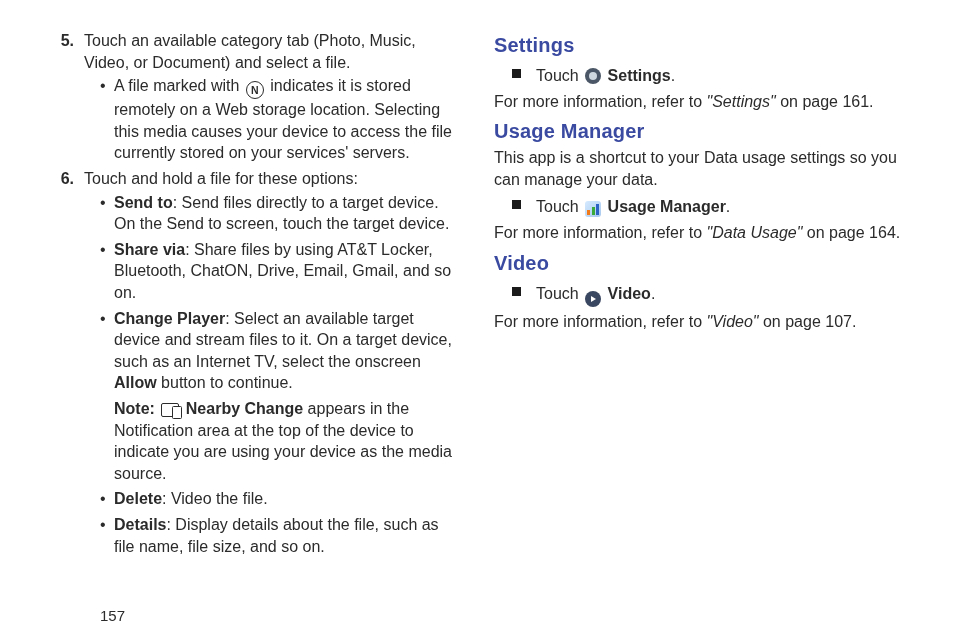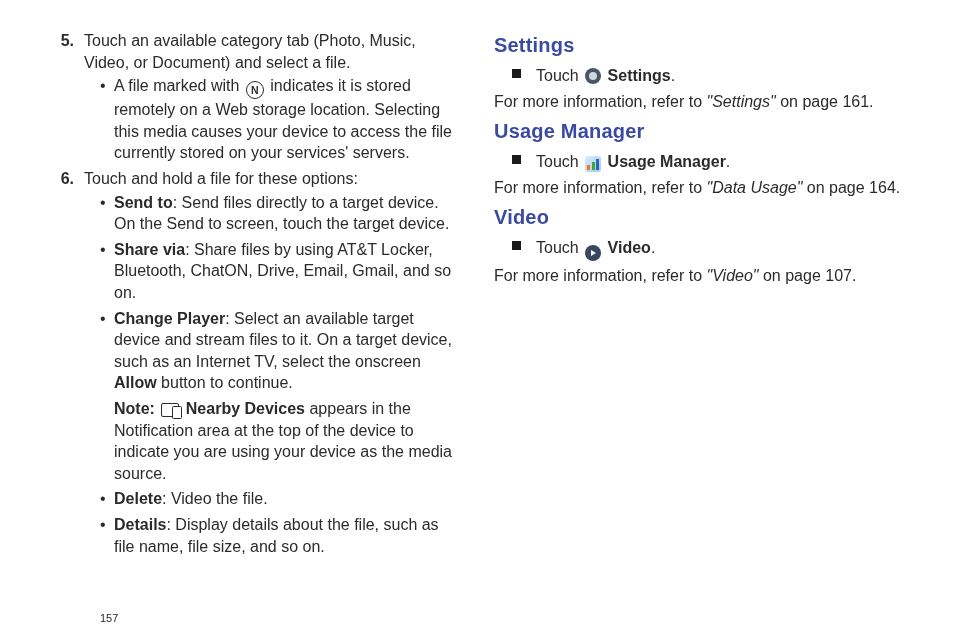--- a/index.html
+++ b/index.html
@@ -44,21 +44,21 @@
 .menu-icon span{display:block;height:1.6px;background:#606060}
 .usage-icon{width:16px;height:16px;border-radius:3px;background:linear-gradient(135deg,#d5eaff,#a9c9ee);display:inline-flex;align-items:flex-end;justify-content:center;gap:1.6px;padding:2px;box-sizing:border-box}
 .usage-icon i{display:block;width:3px;background:#f07a1a}
 .usage-icon i:nth-child(1){height:5px}
 .usage-icon i:nth-child(2){height:8px;background:#3aaa3a}
 .usage-icon i:nth-child(3){height:11px;background:#2a63c3}
 .play-icon{width:16px;height:16px;border-radius:50%;background:#3a4760;display:inline-flex;align-items:center;justify-content:center}
 .play-icon::after{content:"";border-left:5px solid #fff;border-top:3.5px solid transparent;border-bottom:3.5px solid transparent;margin-left:1px}
 em.ref{font-style:italic}
 .arrow{font-weight:800}
-.pagenum{position:absolute;left:100px;bottom:10px;font-size:11px}
+.pagenum{position:absolute;left:100px;bottom:10px;font-size:15px}
 </style>
 </head>
 <body>
 
 <div class="cols">
 
   <div class="col">
 
     <div class="ol5">
       <span class="num">5.</span>
@@ -86,21 +86,21 @@
       </div>
       <div class="b1">
         <b>Share via</b><span>: Share files by using AT&amp;T Locker, Bluetooth, ChatON, Drive, Email, Gmail, and so on.</span>
       </div>
       <div class="b1">
         <b>Change Player</b><span>: Select an available target device and stream files to it. On a target device, such as an Internet TV, select the onscreen </span><b>Allow</b><span> button to continue.</span>
       </div>
       <div class="note">
         <b>Note:</b>
         <span class="icon devices"></span>
-        <b>Nearby Devices</b><span> appears in the Notification area at the top of the device to indicate you are using your device as the media source.</span>
+        <b>Nearby Change</b><span> appears in the Notification area at the top of the device to indicate you are using your device as the media source.</span>
       </div>
       <div class="b1">
         <b>Delete</b><span>: Video the file.</span>
       </div>
       <div class="b1">
         <b>Details</b><span>: Display details about the file, such as file name, file size, and so on.</span>
       </div>
     </div>
 
   </div>
@@ -111,20 +111,21 @@
     <div class="sq">
       <span>Touch </span>
       <span class="icon gearfill"></span>
       <b>Settings</b><span>.</span>
     </div>
     <p>
       <span>For more information, refer to </span><em class="ref">"Settings"</em><span>  on page 161.</span>
     </p>
 
     <h2>Usage Manager</h2>
+    <p>This app is a shortcut to your Data usage settings so you can manage your data.</p>
     <div class="sq">
       <span>Touch </span>
       <span class="icon usage-icon">
           <i></i>
           <i></i>
           <i></i>
         </span>
       <b>Usage Manager</b><span>.</span>
     </div>
     <p>

